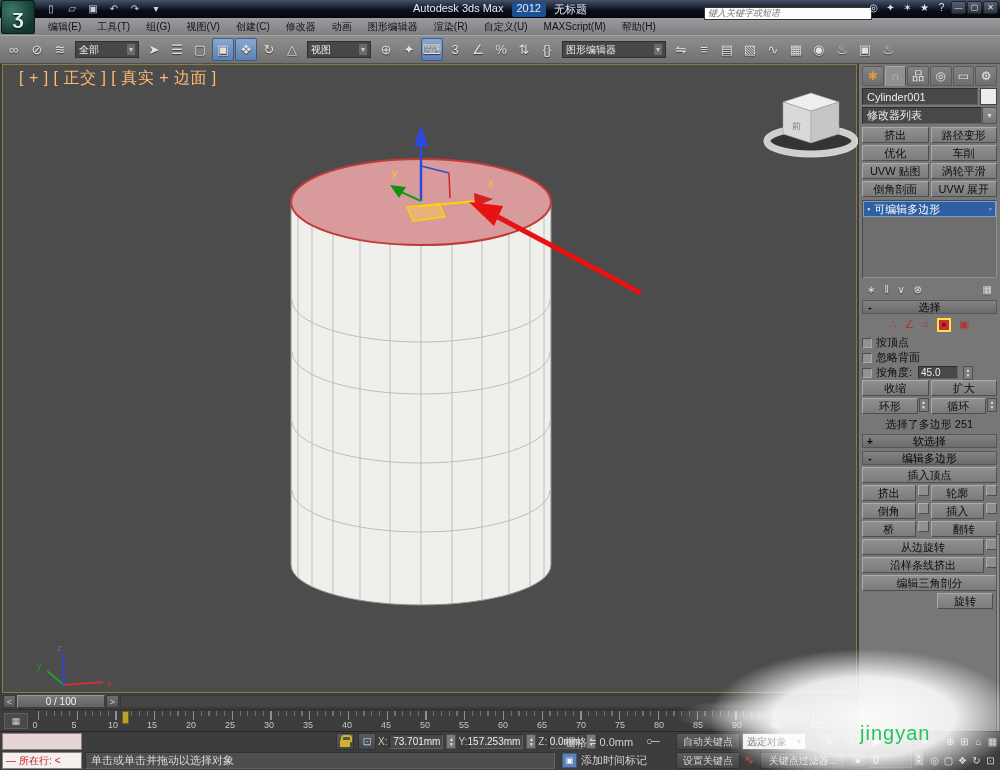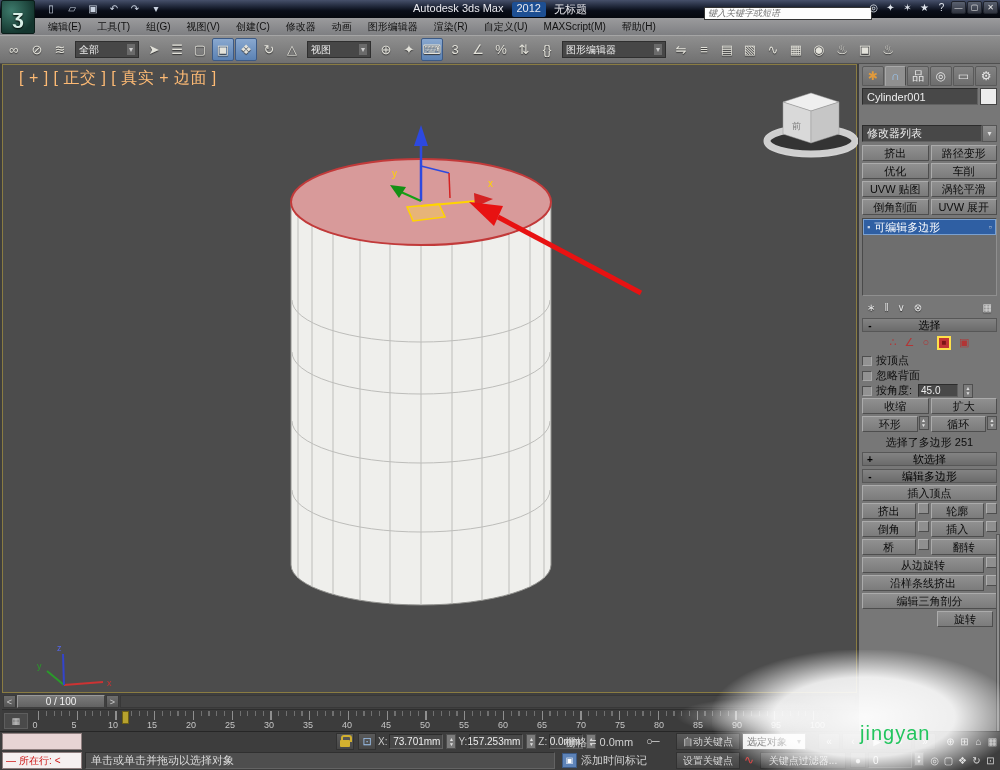--- a/index.html
+++ b/index.html
@@ -55,21 +55,21 @@
 
   
   .cpanel{position:absolute;left:859px;top:64px;width:141px;height:667px;background:#777;
     padding:2px 3px;z-index:3;font-size:11px;color:#0c0c0c;overflow:hidden}
   .cp-tabs{display:flex;gap:1px;height:20px;margin-bottom:2px}
   .cp-tab{flex:1;display:flex;align-items:center;justify-content:center;font-size:12px;color:#e8e8e8;
     background:linear-gradient(#828282,#6e6e6e);border:1px solid #5a5a5a;border-radius:2px 2px 0 0}
   .cp-tab.active{background:#909090;border-color:#a8a8a8 #4a4a4a #909090 #a8a8a8}
   .cp-tab[data-name="tab-create"]{color:#e09a3c}
   .cp-tab[data-name="tab-modify"]{color:#9cc8f4}
-  .name-row{display:flex;gap:2px;height:17px;margin-bottom:20px}
+  .name-row{display:flex;gap:2px;height:17px;margin-bottom:2px}
   .dfield{background:#484848;border:1px solid;border-color:#2c2c2c #616161 #616161 #2c2c2c;color:#ededed;
     display:flex;align-items:center;padding:0 4px;font-size:11px}
   .name-field{flex:1}
   .swatch{width:17px;height:17px;background:#ececec;border:1px solid #444}
   .dd-row{display:flex;height:17px;margin-bottom:3px}
   .dd-row .dfield{flex:1}
   .dd-btn{width:15px;background:linear-gradient(#8d8d8d,#757575);border:1px solid #555;color:#ddd;
     font-size:8px;display:flex;align-items:center;justify-content:center}
   .dd-btn::after{content:"▾"}
   .cp-grid{display:grid;grid-template-columns:1fr 1fr;gap:2px;margin-bottom:3px}

